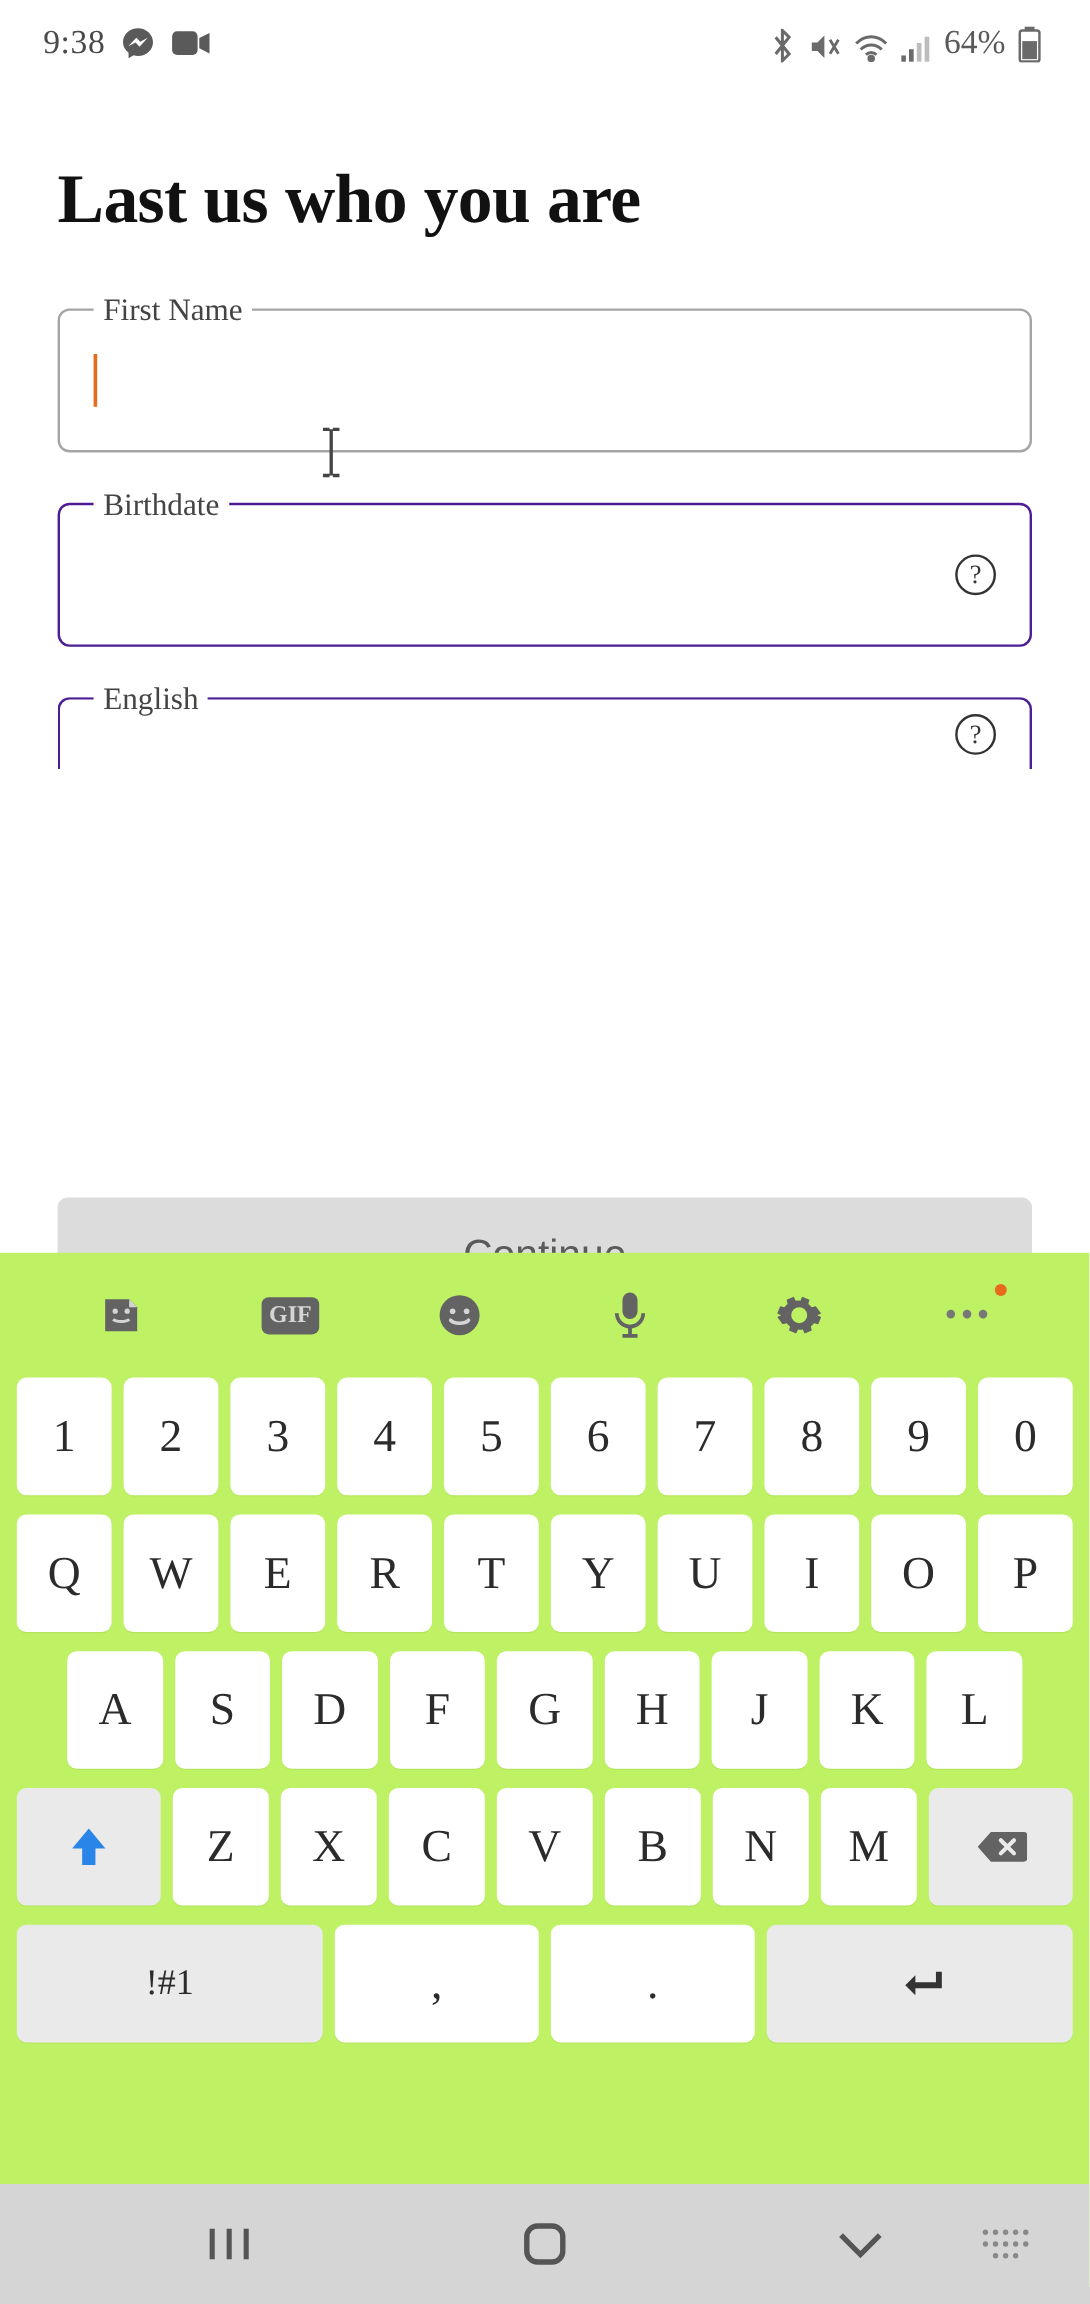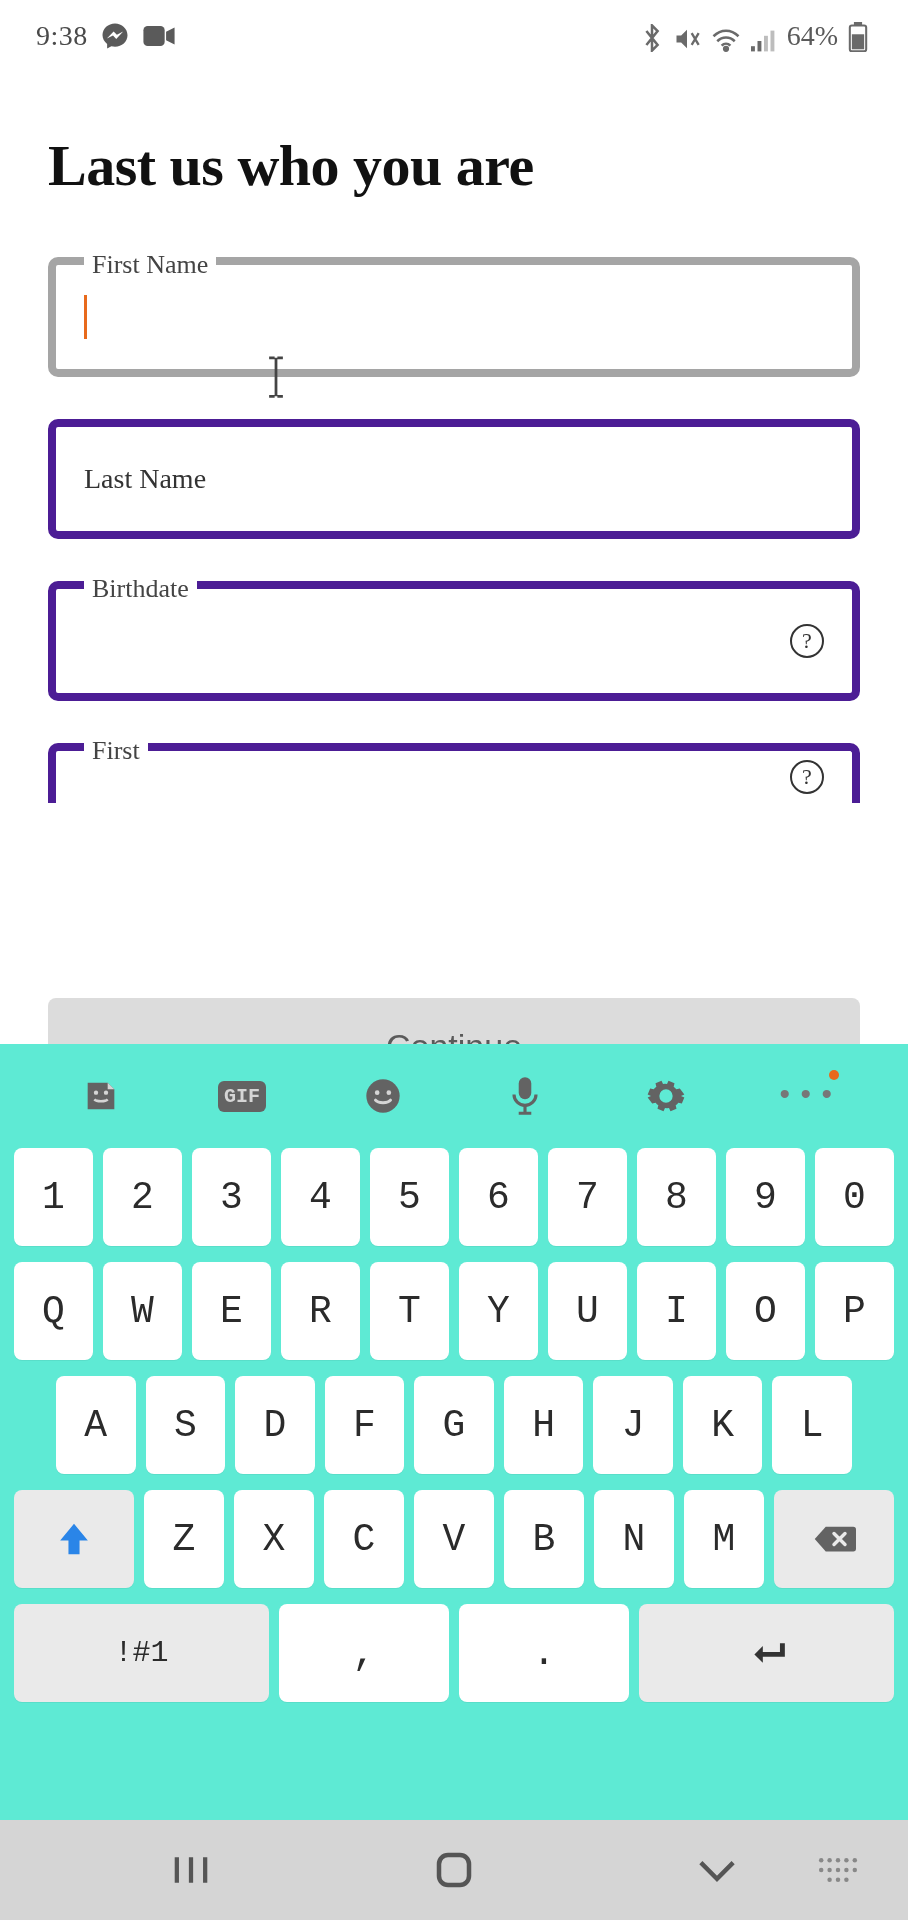--- a/index.html
+++ b/index.html
@@ -59,21 +59,21 @@
     }
 
     
     .field-wrap { position: relative; margin-bottom: 42px; }
     .field {
       position: relative;
     }
     .field-outline {
       position: relative;
       height: 120px;
-      border: 8px solid #4c1d95;
+      border: 2px solid #4c1d95;
       border-radius: 10px;
       display: flex;
       align-items: center;
       padding: 0 28px;
     }
     .field-outline.focused {
       border-color: #a5a5a5;
     }
     .floating-label {
       position: absolute;
@@ -127,23 +127,22 @@
       color: #5a5a5a;
       font-weight: 500;
     }
 
     
     .keyboard-overlay {
       position: absolute;
       left: 0; right: 0;
       top: 1044px;
       bottom: 0;
-      background: #5eead4;
+      background: #bef264;
       z-index: 5;
-      font-family: Liberation Mono, monospace;
     }
     .kb-toolbar {
       height: 104px;
       display: flex;
       align-items: center;
       justify-content: space-around;
       padding: 0 30px;
       color:#636363;
     }
     .kb-toolbar .tool { width: 48px; height: 48px; display:flex; align-items:center; justify-content:center; }
@@ -260,41 +259,34 @@
         <span class="text-cursor"></span>
       </div>
     </div>
     <span class="ibeam">
       <svg width="26" height="44" viewBox="0 0 18 32" fill="none" stroke="#444" stroke-width="2">
           <path d="M4 2h4M10 2h4M9 2v28M4 30h4M10 30h4"></path>
         </svg>
     </span>
   </div>
 
-  <div class="field-wrap">
-    <div class="field">
-      <div class="field-outline">
-        <span class="plain-placeholder">Last Name</span>
-      </div>
-    </div>
-  </div>
 
   <div class="field-wrap">
     <div class="field">
       <div class="field-outline">
         <span class="floating-label">Birthdate</span>
         <span class="help-icon">?</span>
       </div>
     </div>
   </div>
 
   <div class="field-wrap clipped">
     <div class="field">
       <div class="field-outline">
-        <span class="floating-label">First</span>
+        <span class="floating-label">English</span>
         <span class="help-icon">?</span>
       </div>
     </div>
   </div>
 </div>
 
 <button class="continue-btn">Continue</button>
 
 <div class="keyboard-overlay">
   <div class="kb-toolbar">

